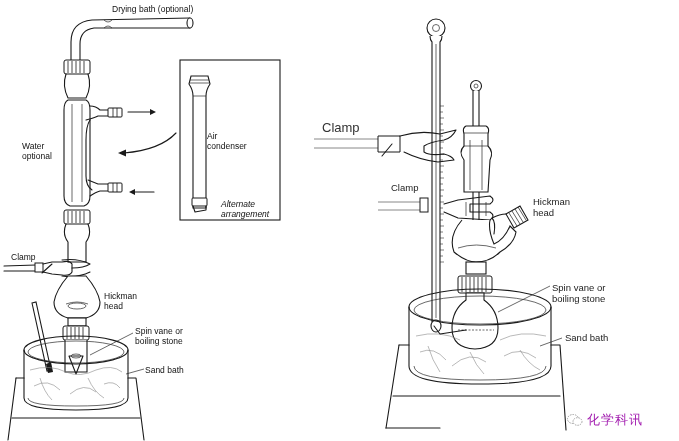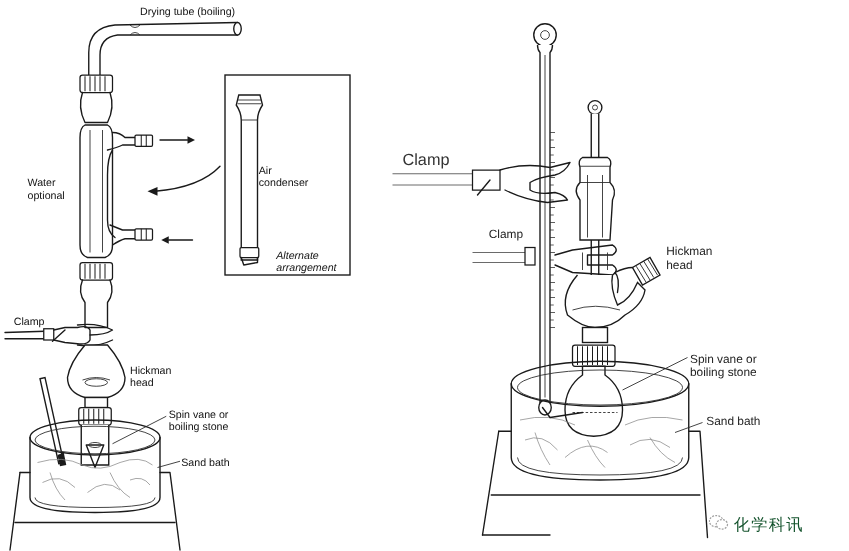--- a/index.html
+++ b/index.html
@@ -8,21 +8,21 @@
   .ln { fill: none; stroke: #1a1a1a; stroke-width: 1.1; stroke-linejoin: round; stroke-linecap: round; }
   .ln-thin { fill: none; stroke: #2a2a2a; stroke-width: 0.7; }
   .ln-soft { fill: none; stroke: #6a6a6a; stroke-width: 0.8; }
   .glass { fill: #ffffff; stroke: #1a1a1a; stroke-width: 1.1; }
   .cap { fill: #ffffff; stroke: #1a1a1a; stroke-width: 1; }
   .ridge { stroke: #1a1a1a; stroke-width: 0.8; }
   .sand { fill: none; stroke: #8a8a8a; stroke-width: 0.6; }
   .lbl { position: absolute; color: #111; font-size: 8.5px; line-height: 10px; white-space: pre-line; }
   .lbl-r { position: absolute; color: #222; font-size: 9.5px; line-height: 11px; white-space: pre-line; }
   .lbl-big { font-size: 13px; line-height: 14px; color: #333; }
-  .watermark { position: absolute; left: 567px; top: 411px; display: flex; align-items: flex-start; gap: 4px; color: #14532d; font-size: 13px; letter-spacing: 1px; }
+  .watermark { position: absolute; left: 567px; top: 411px; display: flex; align-items: center; gap: 4px; color: #a21caf; font-size: 13px; letter-spacing: 1px; }
   .wm-icon { width: 16px; height: 14px; position: relative; }
 </style>
 </head>
 <body>
 
 <svg id="diagram" viewBox="0 0 679 441" xmlns="http://www.w3.org/2000/svg">
 
   <g>
 
     <g>
@@ -237,21 +237,21 @@
       <path class="ln" d="M399,345 L386,428"></path>
       <line class="ln" x1="393" y1="396" x2="560" y2="396"></line>
       <line class="ln" x1="386" y1="428" x2="440" y2="428"></line>
     </g>
 
     <line class="ln-thin" x1="498" y1="312" x2="550" y2="286"></line>
     <line class="ln-thin" x1="540" y1="346" x2="562" y2="338"></line>
   </g>
 </svg>
 
-<div class="lbl" style="left:112px; top:4px;">Drying tube (boiling)</div>
+<div class="lbl" style="left:112px; top:4px;">Drying bath (optional)</div>
 <div class="lbl" style="left:22px; top:141px;">Water
 optional</div>
 <div class="lbl" style="left:207px; top:131px;">Air
 condenser</div>
 <div class="lbl" style="left:221px; top:199px;font-style:italic;">Alternate
 arrangement</div>
 <div class="lbl" style="left:11px; top:252px;">Clamp</div>
 <div class="lbl" style="left:104px; top:291px;">Hickman
 head</div>
 <div class="lbl" style="left:135px; top:326px;">Spin vane or

